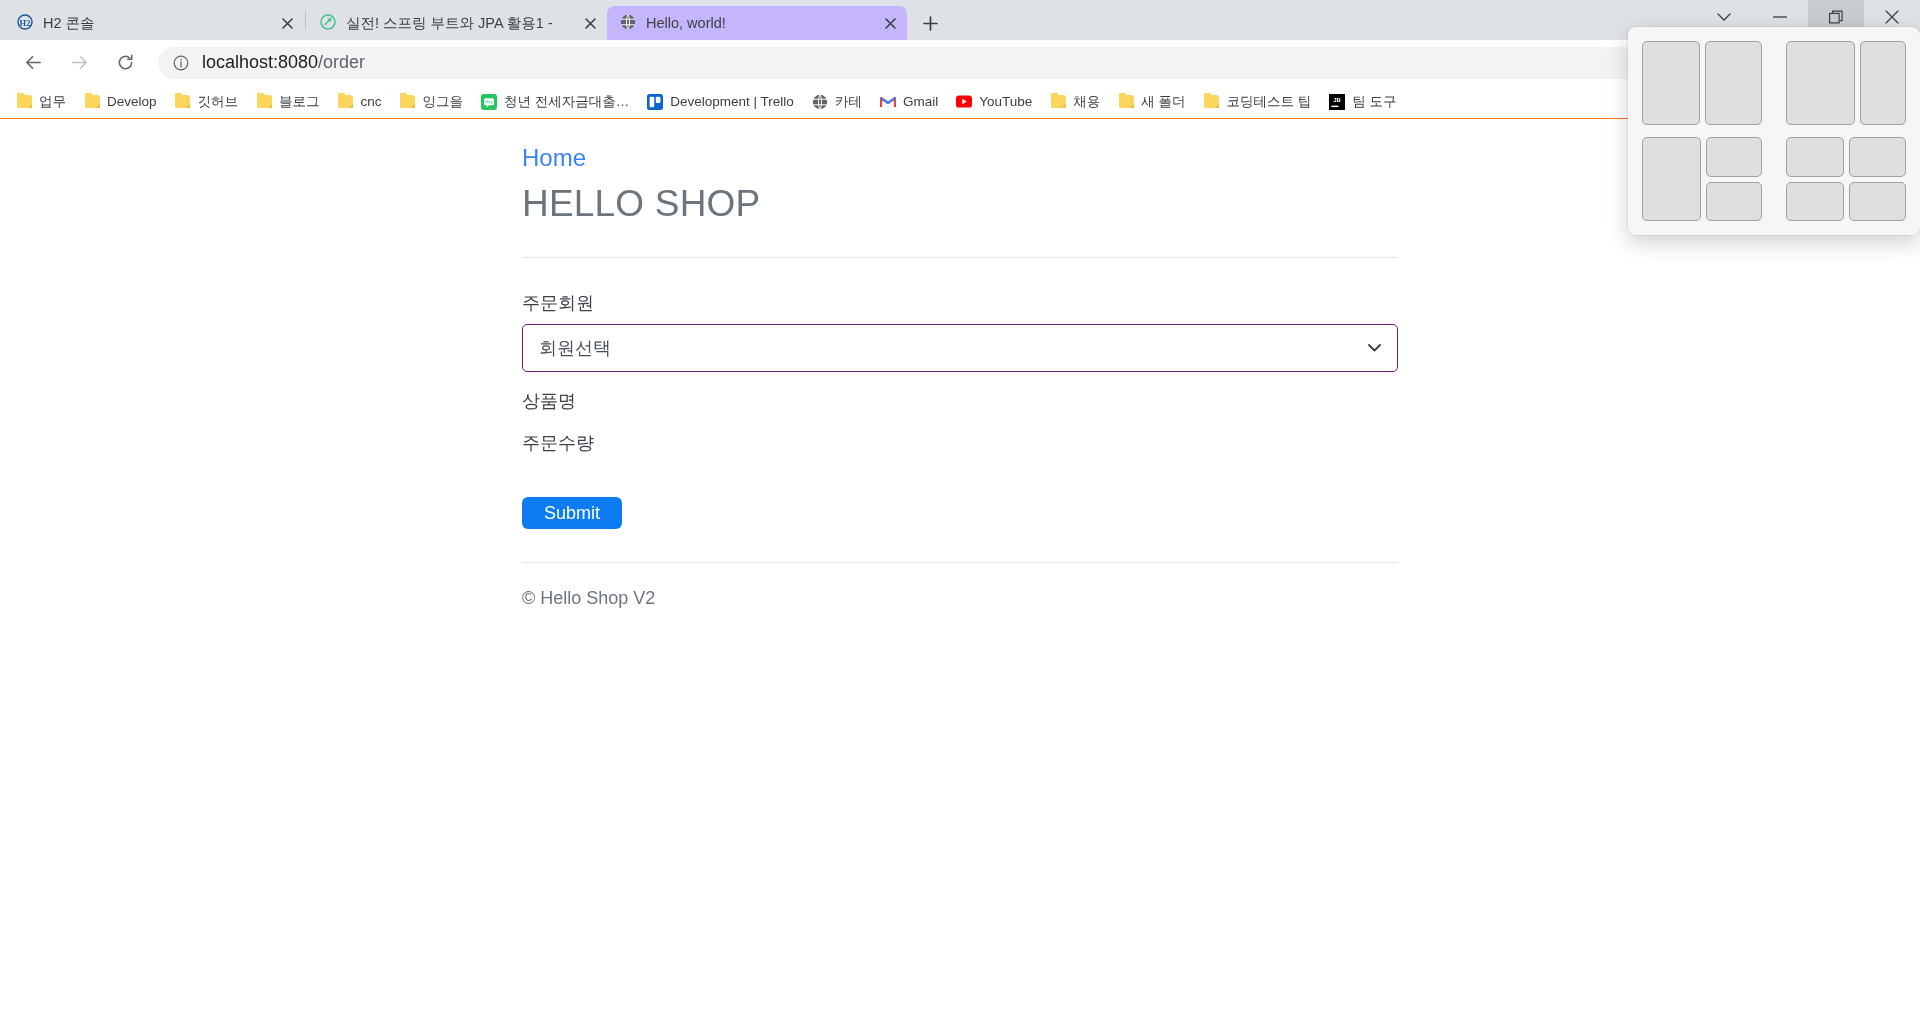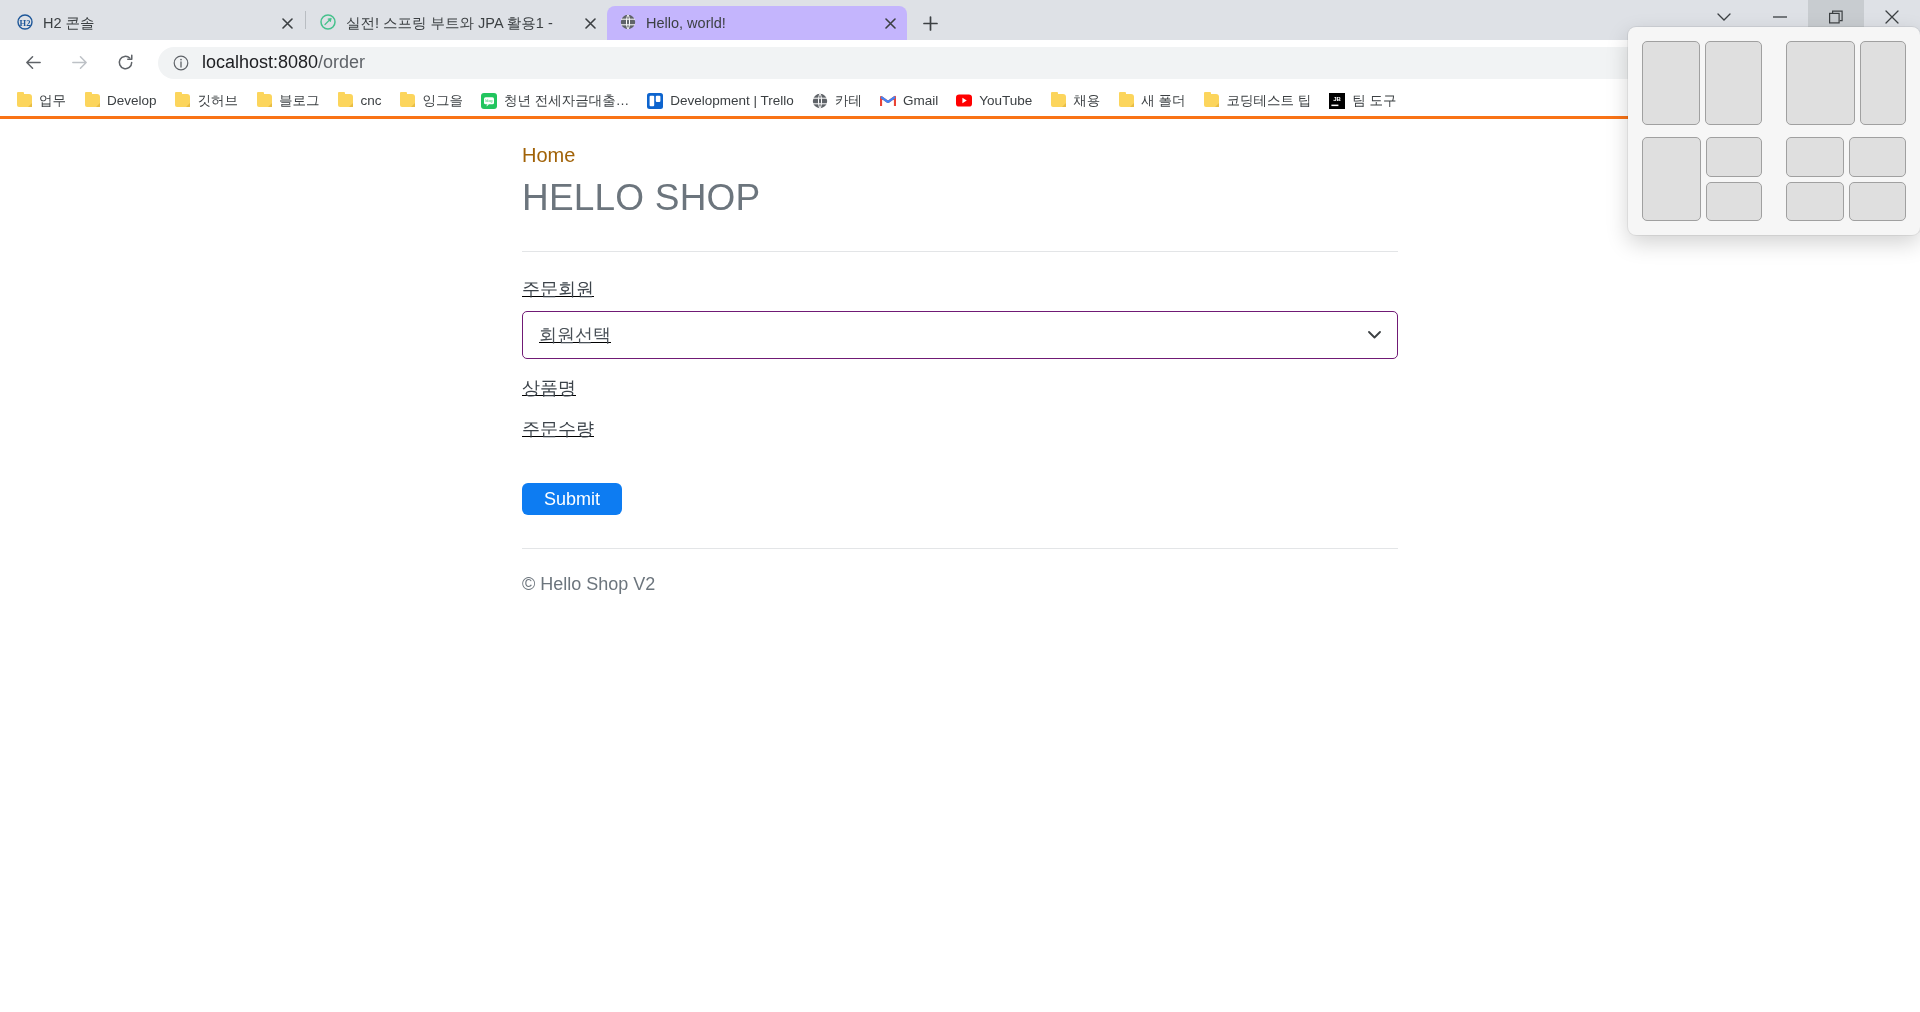--- a/index.html
+++ b/index.html
@@ -81,21 +81,21 @@
   .omnibox-url .path { color: #5f6368; }
   .share-btn {
     width: 34px; height: 34px; margin-right: 4px;
     display: flex; align-items: center; justify-content: center;
     color: #5f6368; flex-shrink: 0;
   }
 
   
   .bookmarks {
     height: 34px; background: #fff; display: flex; align-items: center;
-    padding: 0 8px; border-bottom: 3px solid #f97316; overflow: hidden;
+    padding: 0 8px; border-bottom: 1px solid #f97316; overflow: hidden;
   }
   .bm {
     display: flex; align-items: center; height: 26px;
     padding: 0 8px; border-radius: 4px; flex-shrink: 0;
     margin-right: 2px;
   }
   .bm-icon {
     width: 16px; height: 16px; margin-right: 7px; flex-shrink: 0;
     display: flex; align-items: center; justify-content: center;
   }
@@ -120,31 +120,31 @@
 
   
   .viewport {
     position: absolute; left:0; top: 119px; width: 1920px; height: 893px;
     background: #fff; overflow: hidden;
   }
   .container {
     width: 876px; margin: 0 auto; padding-top: 22px;
   }
   .breadcrumb-link {
-    font-size: 20px; color: #a16207; text-decoration: none;
+    font-size: 24px; color: #3b82f6; text-decoration: none;
     display: inline-block; line-height: 1.4;
   }
   .page-title {
     font-size: 37px; font-weight: 400; color: #6c757d;
     margin-top: 6px; letter-spacing: .2px; line-height: 1.25;
   }
   .hr {
     border: 0; border-top: 1px solid #e3e5e7; margin: 30px 0 0 0;
   }
-  form { margin-top: 26px; text-decoration: underline; }
+  form { margin-top: 34px; }
   .field { margin-bottom: 18px; }
   .field-label {
     display: block; font-size: 18px; color: #3b4249; margin-bottom: 9px;
     line-height: 1.3;
   }
   .control {
     width: 100%; height: 48px; border: 1px solid #701a75;
     border-radius: 5px; background: #fff; font-size: 18px;
     color: #495057; padding: 0 16px; font-family: "Liberation Sans", sans-serif;
     display: flex; align-items: center; position: relative;

